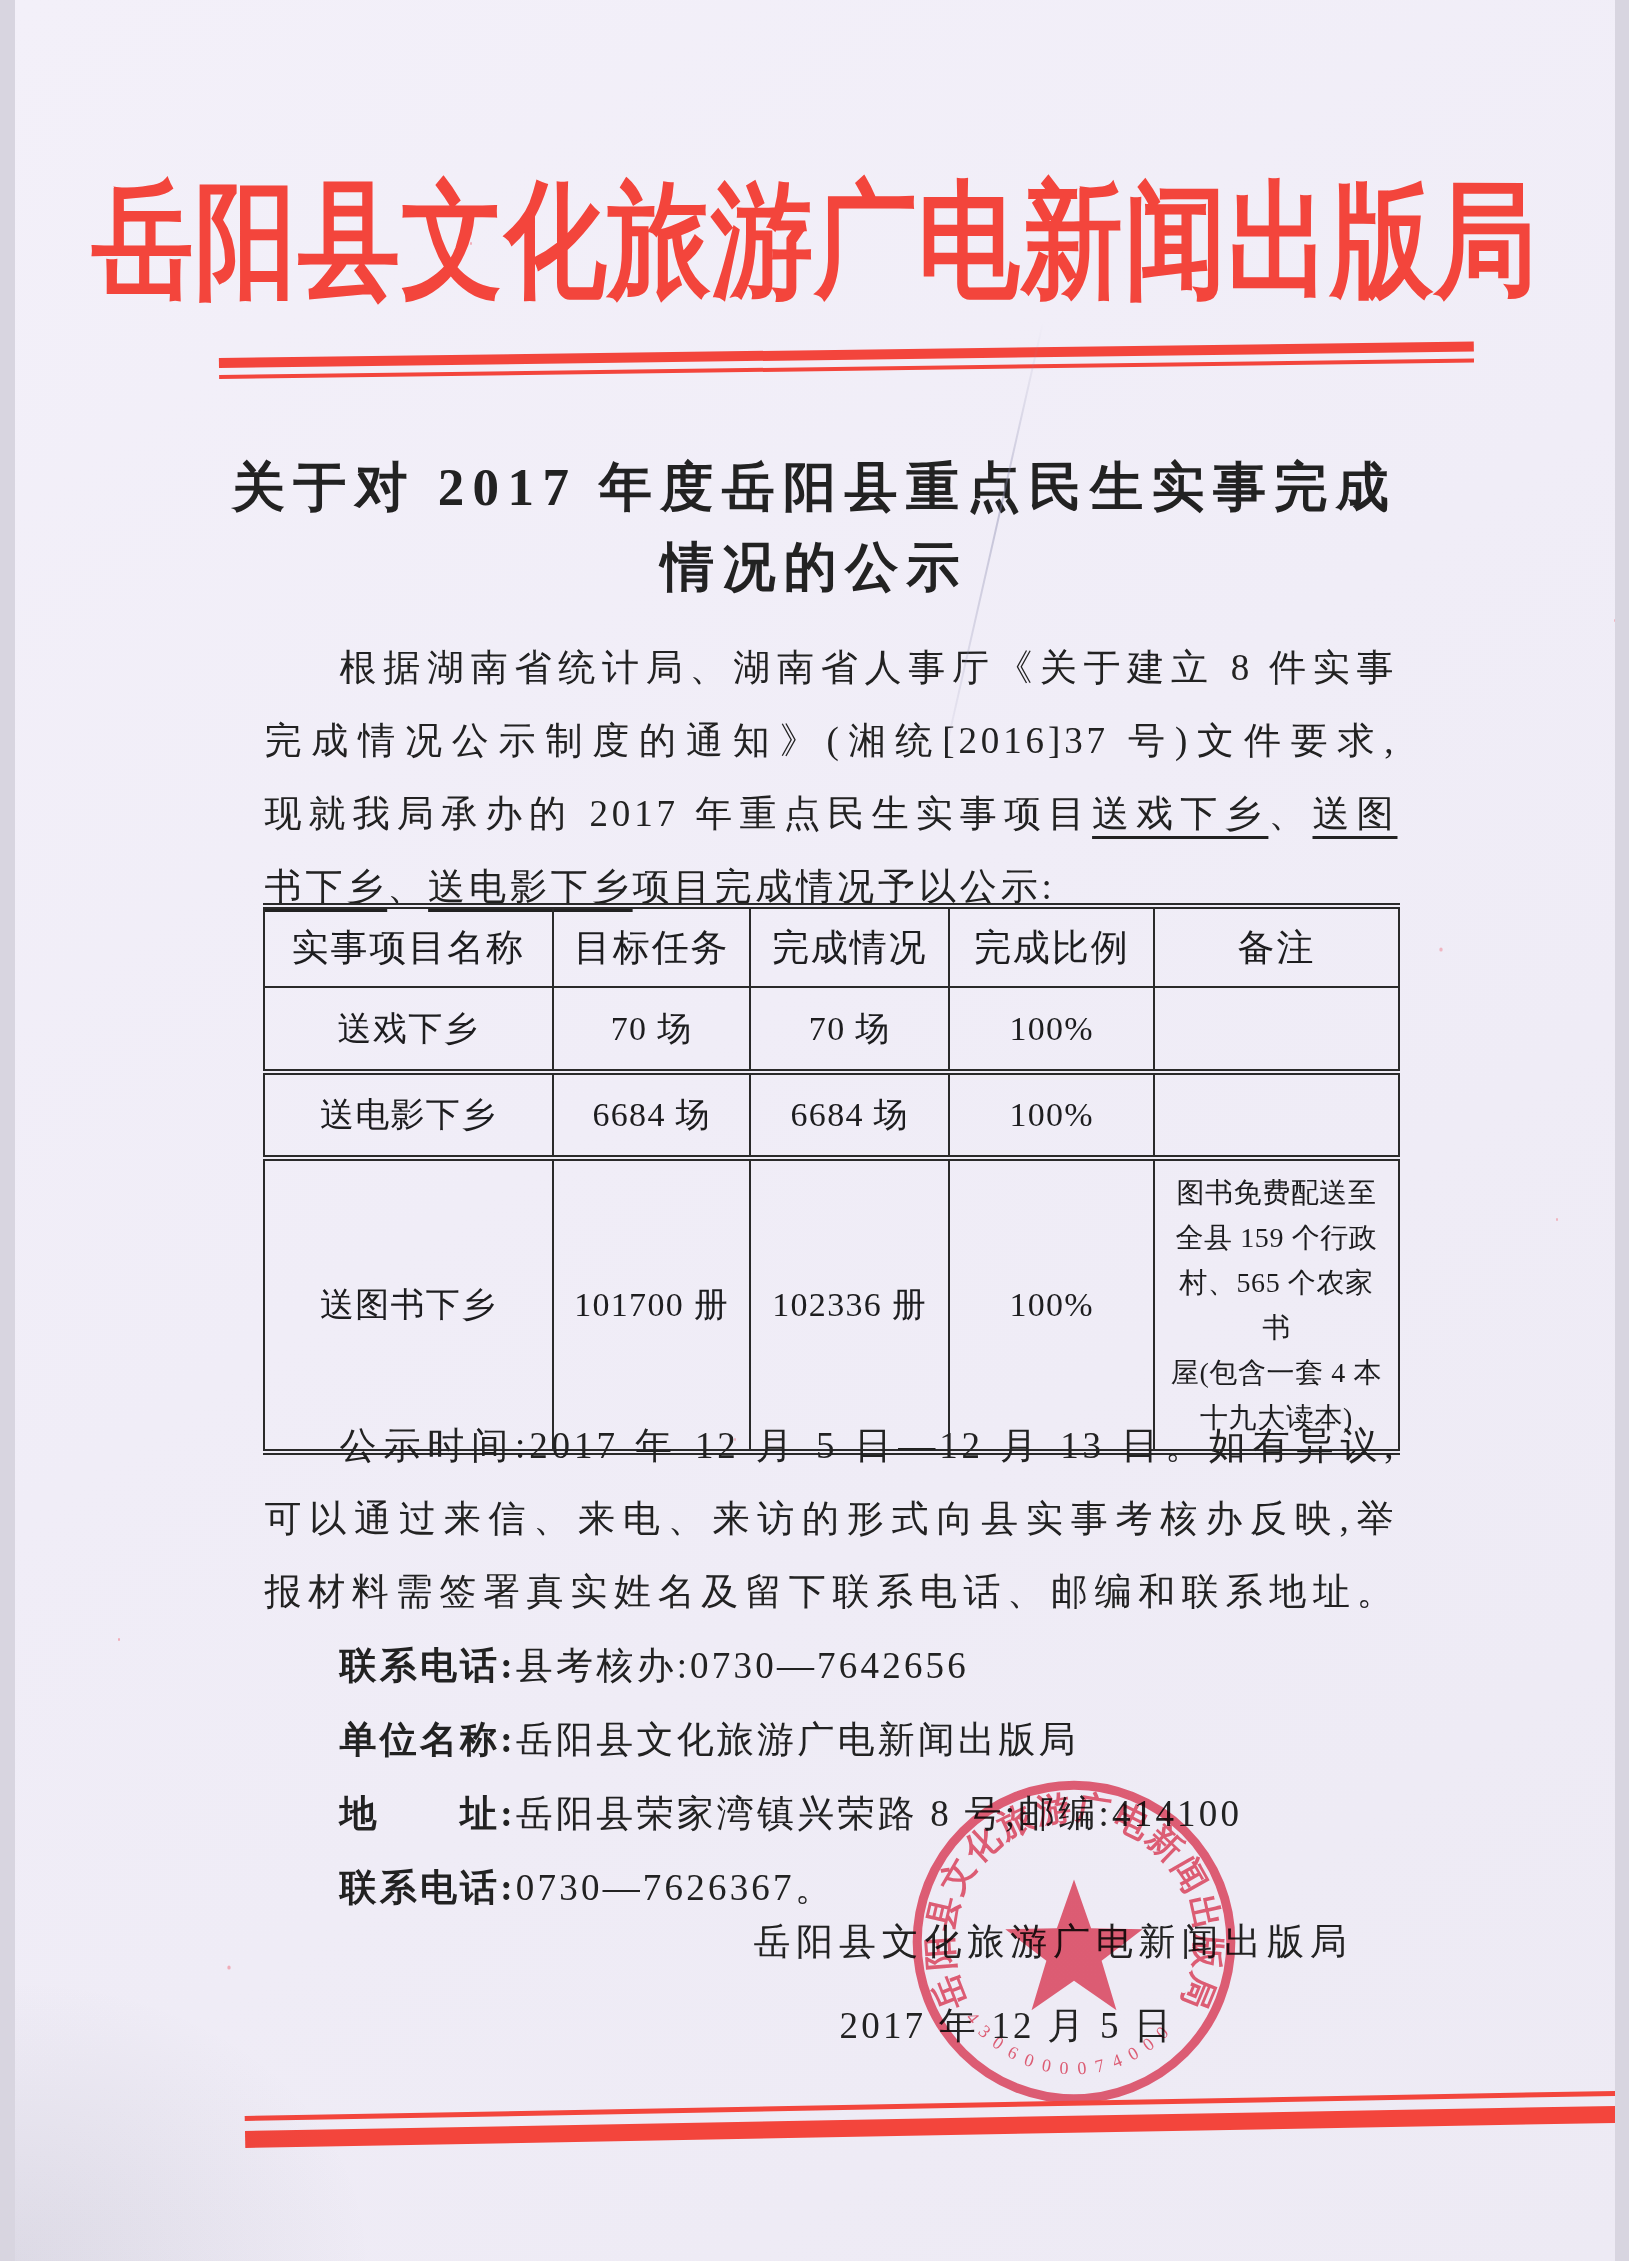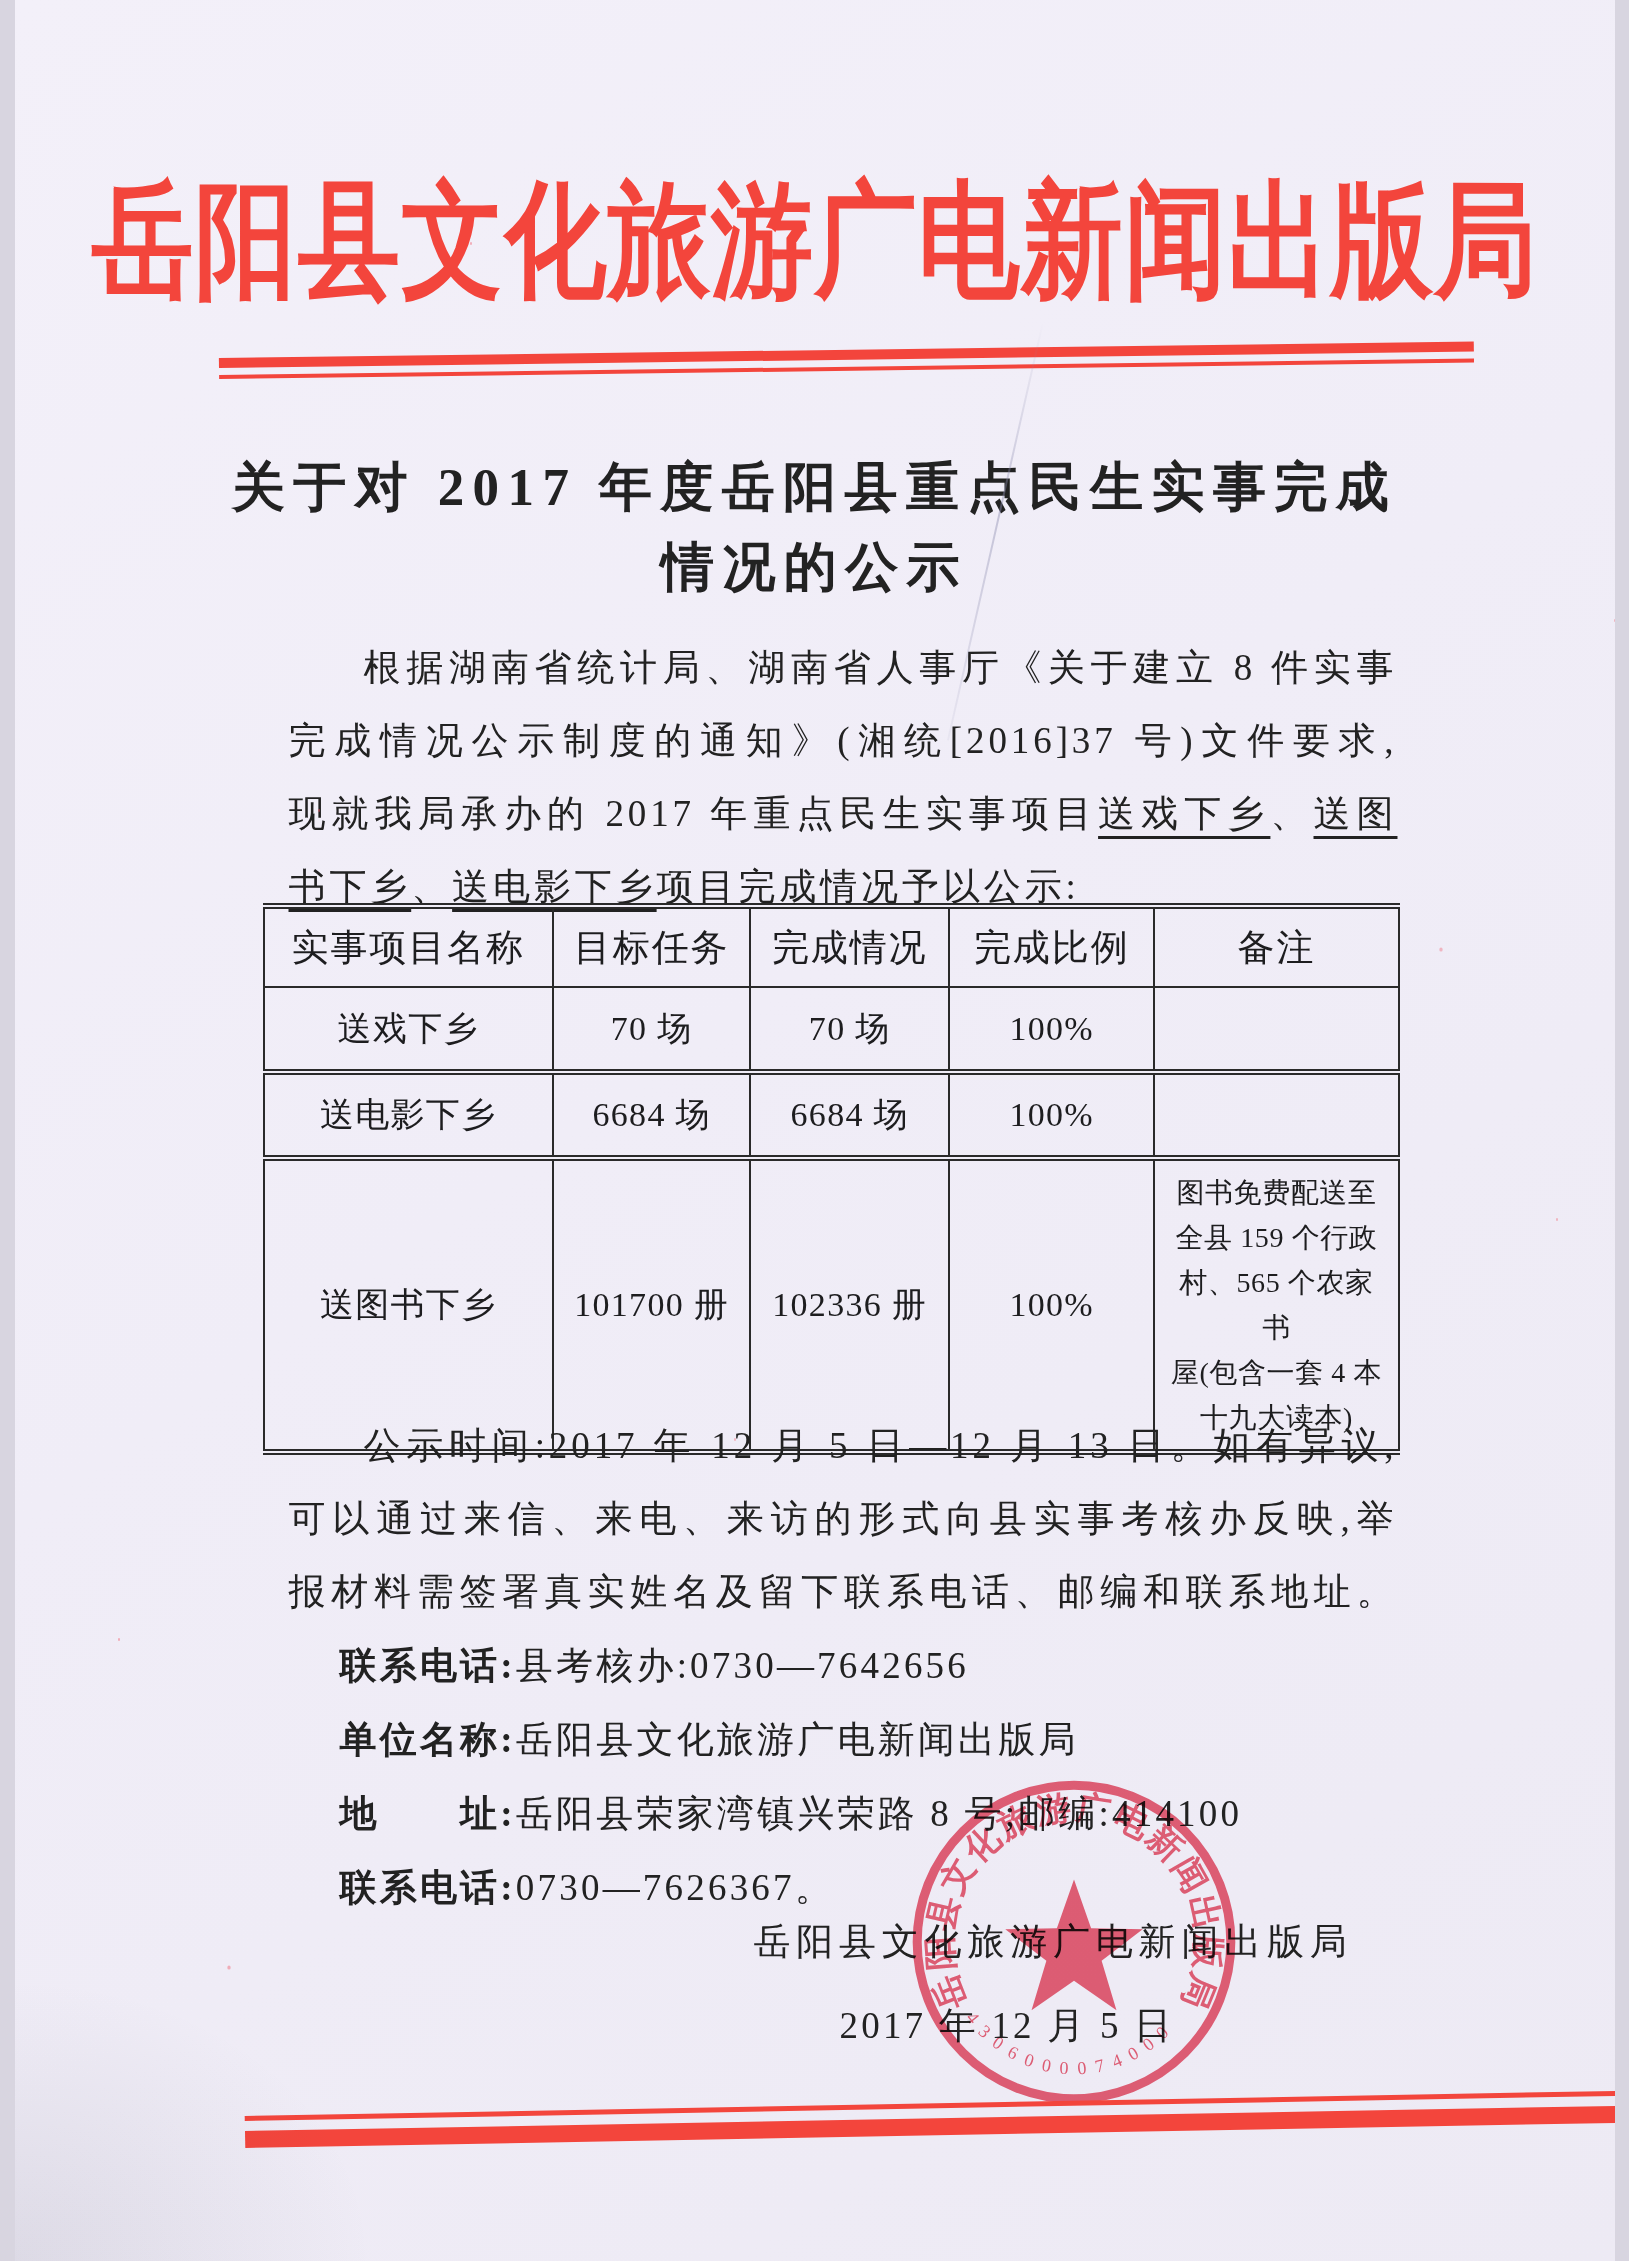--- a/index.html
+++ b/index.html
@@ -23,21 +23,21 @@
   .rule-bottom .thin{height:4.5px;background:#f3453c;}
   .rule-bottom .gap{height:10.3px;}
   .rule-bottom .thick{height:17.4px;background:#f3453c;}
   
   .doc-title{position:absolute;left:0;top:447px;width:100%;text-align:center;
     font-size:53px;font-weight:bold;letter-spacing:8.4px;line-height:80px;color:#222;}
   
   .bodyblock{position:absolute;left:250px;width:1133px;font-size:37px;letter-spacing:3.9px;color:#222;}
   #p1{top:631px;}
   #p2{top:1409px;}
-  .bline{line-height:73px;height:73px;white-space:nowrap;margin-left:24px;}
+  .bline{line-height:73px;height:73px;white-space:nowrap;}
   .bline.just{text-align:justify;text-align-last:justify;white-space:normal;}
   .bline.ind{text-indent:75px;}
   .u{text-decoration:underline;text-decoration-thickness:3.2px;text-underline-offset:10.3px;}
   
   #tablewrap{position:absolute;left:248px;top:903px;width:1137px;}
   table.facts{width:100%;border-collapse:collapse;table-layout:fixed;
     border-top:6.4px double #2a2a2a;border-bottom:6.4px double #2a2a2a;
     border-left:2.6px solid #2a2a2a;border-right:2.6px solid #2a2a2a;}
   table.facts th,table.facts td{border-left:2.6px solid #2a2a2a;border-right:2.6px solid #2a2a2a;
     text-align:center;vertical-align:middle;font-weight:normal;padding:0;}

